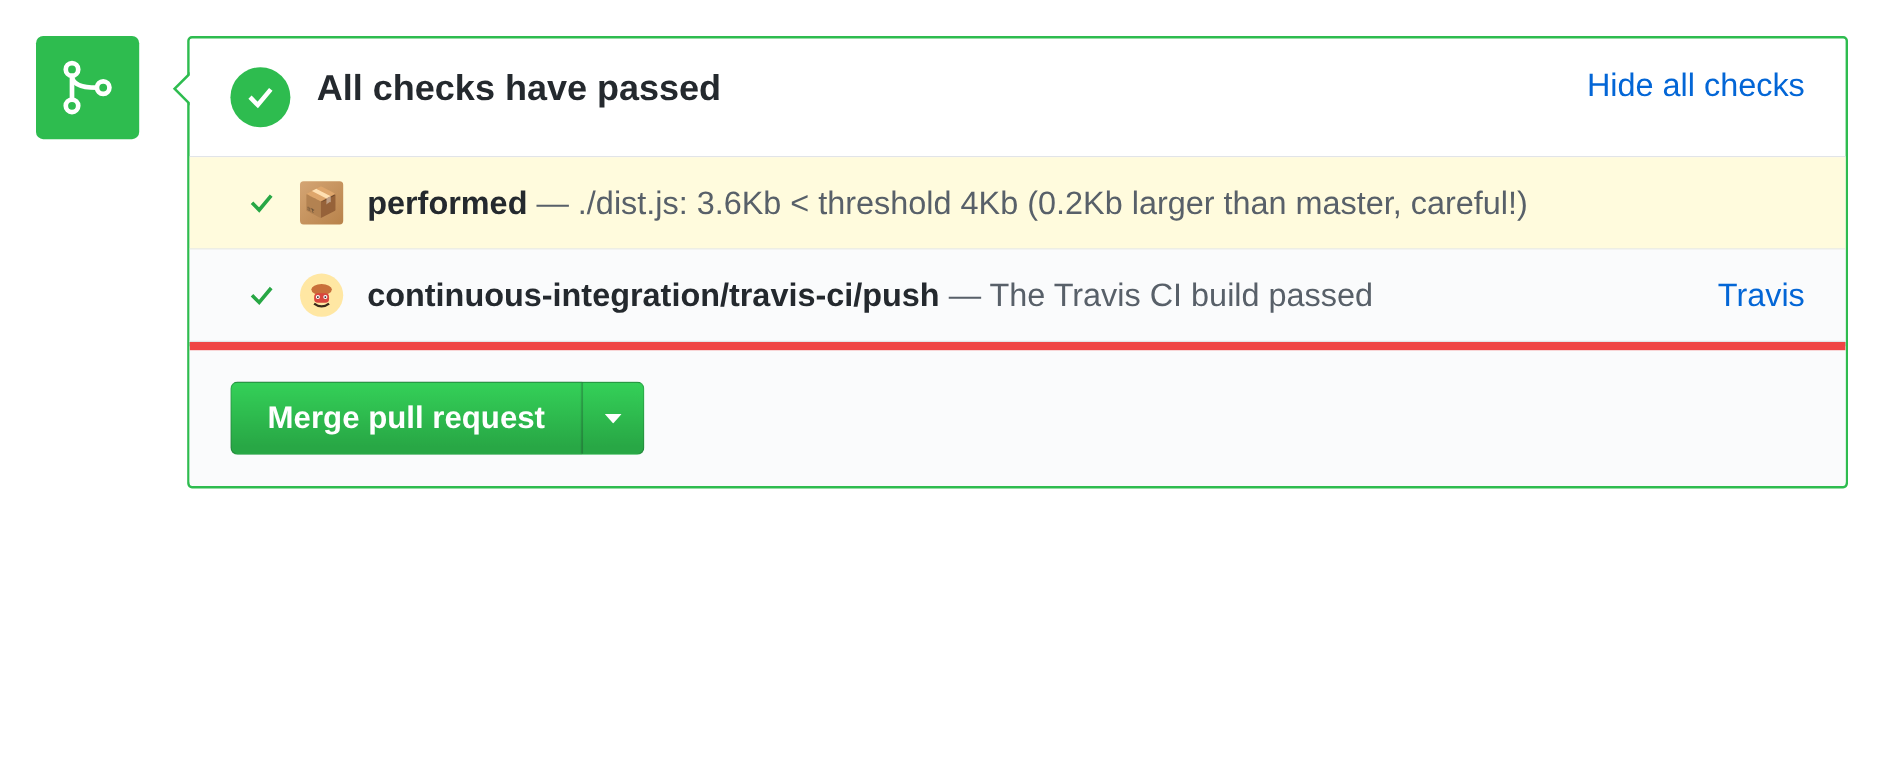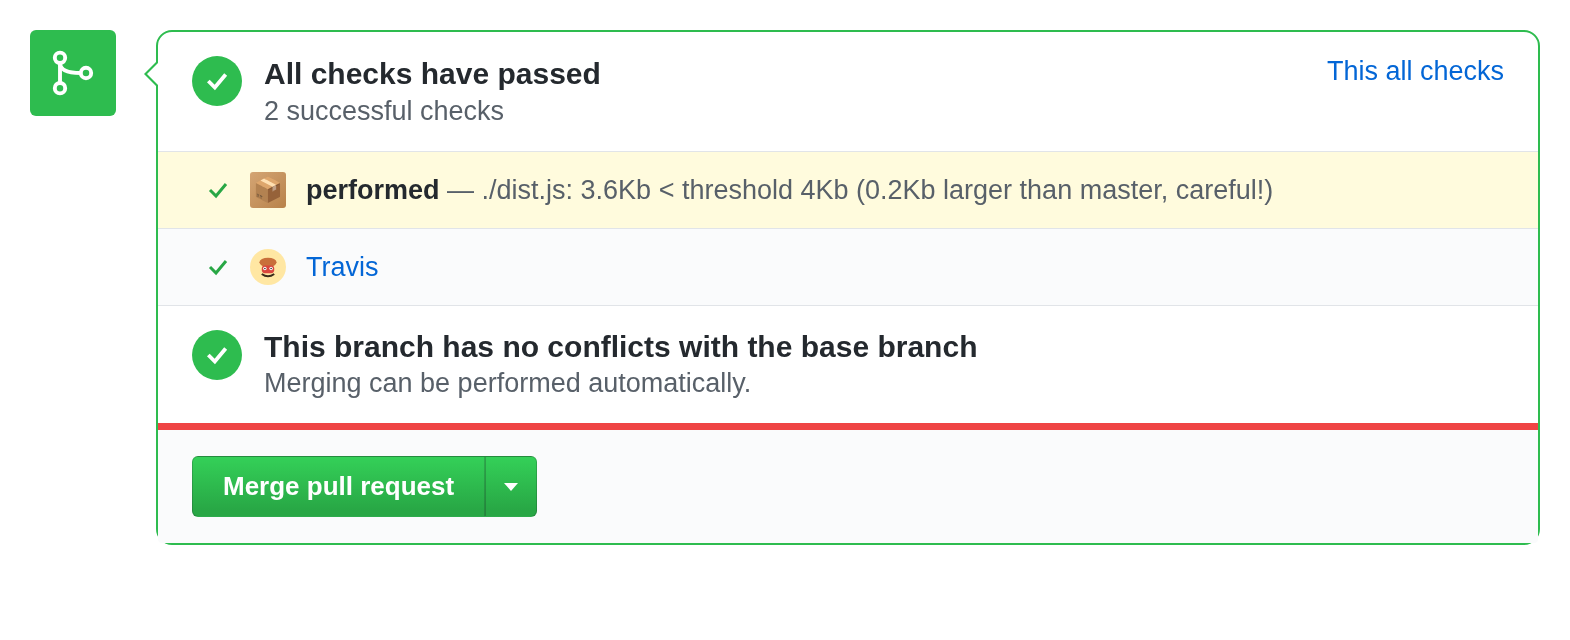--- a/index.html
+++ b/index.html
@@ -23,21 +23,21 @@
       align-items: center;
       justify-content: center;
       flex-shrink: 0;
       position: relative;
       z-index: 2;
     }
     .badge svg { width: 52px; height: 52px; }
     .panel {
       flex: 1;
       border: 2px solid #2ebc4f;
-      border-radius: 16px;
+      border-radius: 4px;
       margin-left: 40px;
       position: relative;
       background: #fff;
     }
     .panel::before {
       content: "";
       position: absolute;
       left: -14px;
       top: 28px;
       width: 0; height: 0;
@@ -183,23 +183,22 @@
   <div class="panel">
 
     <div class="section section-header">
       <div class="big-check">
         <svg viewBox="0 0 24 24">
             <polyline points="4 12 10 18 20 6"></polyline>
           </svg>
       </div>
       <div class="heading">
         <h2>All checks have passed</h2>
-        <p>2 successful checks</p>
       </div>
-      <a class="hide-link">This all checks</a>
+      <a class="hide-link">Hide all checks</a>
     </div>
 
     <div class="check-row highlight">
       <span class="small-check">
         <svg viewBox="0 0 24 24">
             <polyline points="4 12 10 18 20 6"></polyline>
           </svg>
       </span>
       <span class="avatar box">📦</span>
       <span class="check-text">
@@ -217,34 +216,26 @@
         <svg viewBox="0 0 36 36" width="28" height="28">
           <ellipse cx="18" cy="12" rx="11" ry="6" fill="#c96f3a"></ellipse>
           <rect x="10" y="16" width="16" height="10" rx="4" fill="#d9463d"></rect>
           <circle cx="14" cy="20" r="2.2" fill="#fff"></circle>
           <circle cx="22" cy="20" r="2.2" fill="#fff"></circle>
           <circle cx="14" cy="20" r="1" fill="#222"></circle>
           <circle cx="22" cy="20" r="1" fill="#222"></circle>
           <path d="M10 27 Q18 33 26 27" stroke="#3a2a1a" stroke-width="2.5" fill="none"></path>
         </svg>
       </span>
+      <span class="check-text">
+        <strong>continuous-integration/travis-ci/push</strong><span> — </span><span>The Travis CI build passed</span>
+      </span>
       <a class="details-link">Travis</a>
     </div>
 
-    <div class="section-merge">
-      <div class="big-check">
-        <svg viewBox="0 0 24 24">
-            <polyline points="4 12 10 18 20 6"></polyline>
-          </svg>
-      </div>
-      <div class="heading">
-        <div class="merge-title">This branch has no conflicts with the base branch</div>
-        <div class="merge-sub">Merging can be performed automatically.</div>
-      </div>
-    </div>
 
     <div class="actions">
       <div class="btn-group">
         <button class="btn main">Merge pull request</button>
         <button class="btn caret">
           <svg viewBox="0 0 14 8">
               <path d="M0 0 L7 8 L14 0 Z"></path>
             </svg>
         </button>
       </div>

